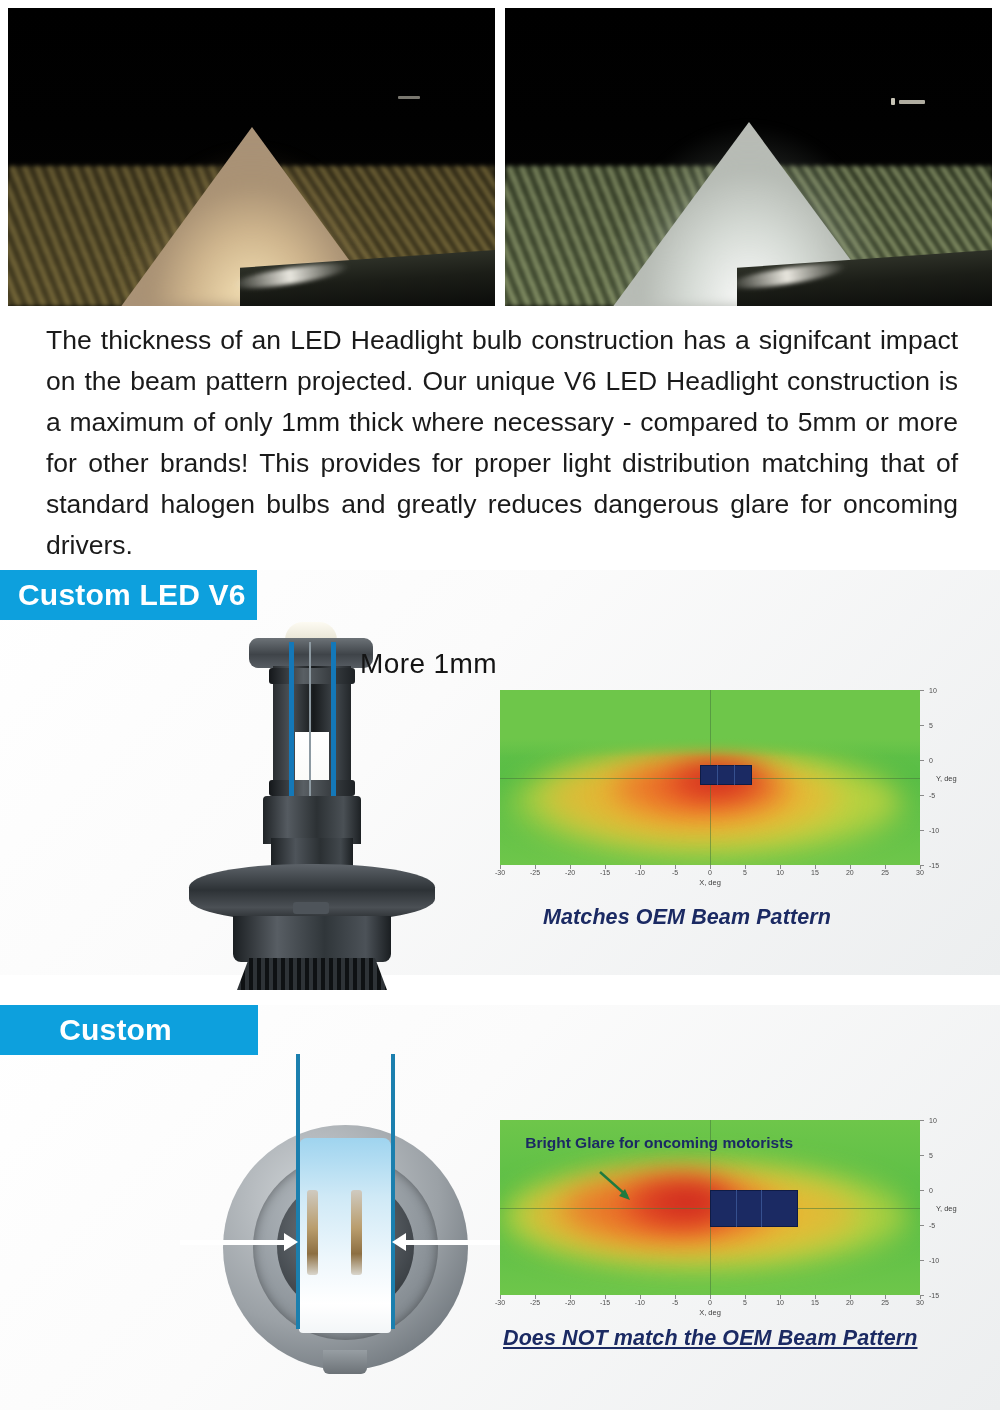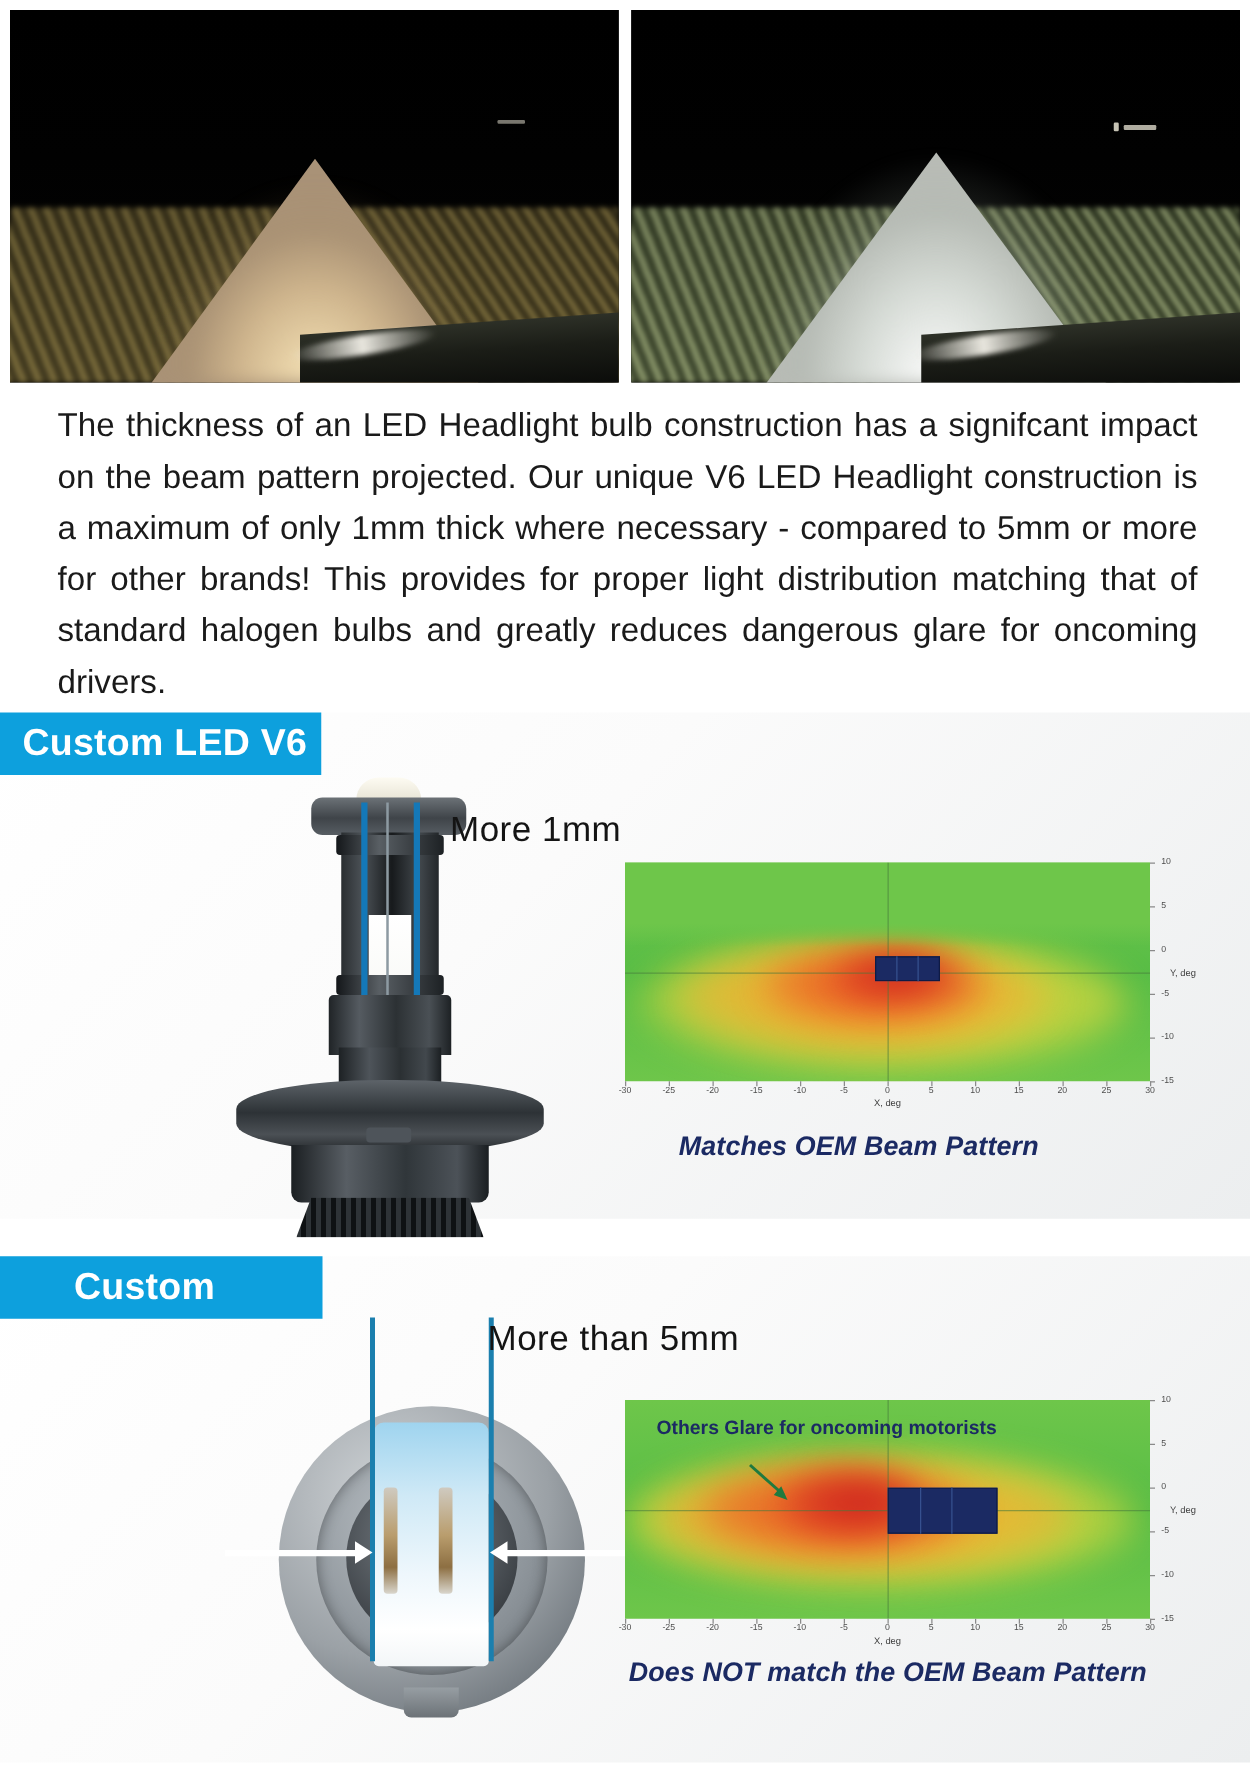--- a/index.html
+++ b/index.html
@@ -204,21 +204,21 @@
   .yticks span { position:absolute; left:9px; transform:translateY(-50%); font-size:7px; color:#4d4d4d; }
   .tick { position:absolute; background:#8a8a8a; }
   .tick.x { top:0; width:1px; height:4px; }
   .tick.y { left:0; height:1px; width:4px; }
   .xaxis-title { position:absolute; left:50%; top:13px; transform:translateX(-50%); font-size:7.5px; color:#3d3d3d; }
   .yaxis-title { position:absolute; left:16px; top:50%; transform:translateY(-50%); font-size:7.5px; color:#3d3d3d; white-space:nowrap; }
 
   .caption { position:absolute; font-size:21.5px; font-weight:bold; font-style:italic;
              color:#1b2a63; letter-spacing:.1px; }
   #caption-v6     { left:543px; top:905px; }
-  #caption-others { left:503px; top:1326px; }
+  #caption-others { left:503px; top:1326px;text-decoration:underline; }
 </style>
 </head>
 <body>
 
 <div class="photo-row">
 
   <div class="photo">
     <div class="sky"></div>
     <div class="hedge l hedge-warm"></div>
     <div class="hedge r hedge-warm"></div>
@@ -363,21 +363,21 @@
       <div class="hot ot-h1"></div>
       <div class="hot ot-h2"></div>
       <div class="hot ot-h3"></div>
       <div class="hot ot-h4"></div>
       <div class="gridline h"></div>
       <div class="gridline v"></div>
       <div class="navy-box" id="navybox-others">
         <div class="seg" style="left:30%"></div>
           <div class="seg" style="left:58%"></div>
       </div>
-      <div class="glare-note">Others Glare for oncoming motorists</div>
+      <div class="glare-note">Bright Glare for oncoming motorists</div>
       <svg class="glare-arrow" viewBox="0 0 40 34">
         <line x1="3" y1="3" x2="30" y2="27" stroke="#1f7a3f" stroke-width="2.4"></line>
         <polygon points="33,31 22,27 28,20" fill="#1f7a3f"></polygon>
       </svg>
     </div>
     <div class="xticks">
       <div class="tick x" style="left:0%"></div>
         <span style="left:0%">-30</span>
       <div class="tick x" style="left:8.33%"></div>
         <span style="left:8.33%">-25</span>
@@ -415,16 +415,15 @@
       <div class="tick y" style="top:60%"></div>
         <span style="top:60%">-5</span>
       <div class="tick y" style="top:80%"></div>
         <span style="top:80%">-10</span>
       <div class="tick y" style="top:100%"></div>
         <span style="top:100%">-15</span>
       <div class="yaxis-title">Y, deg</div>
     </div>
   </div>
 
-  <div class="mm-label" id="label-5mm" style="position:absolute;left:390px;top:50px;">More than 5mm</div>
 
   <div class="caption" id="caption-others" style="position:absolute;left:503px;top:321px;">Does NOT match the OEM Beam Pattern</div>
 </div>
 
 </body></html>

